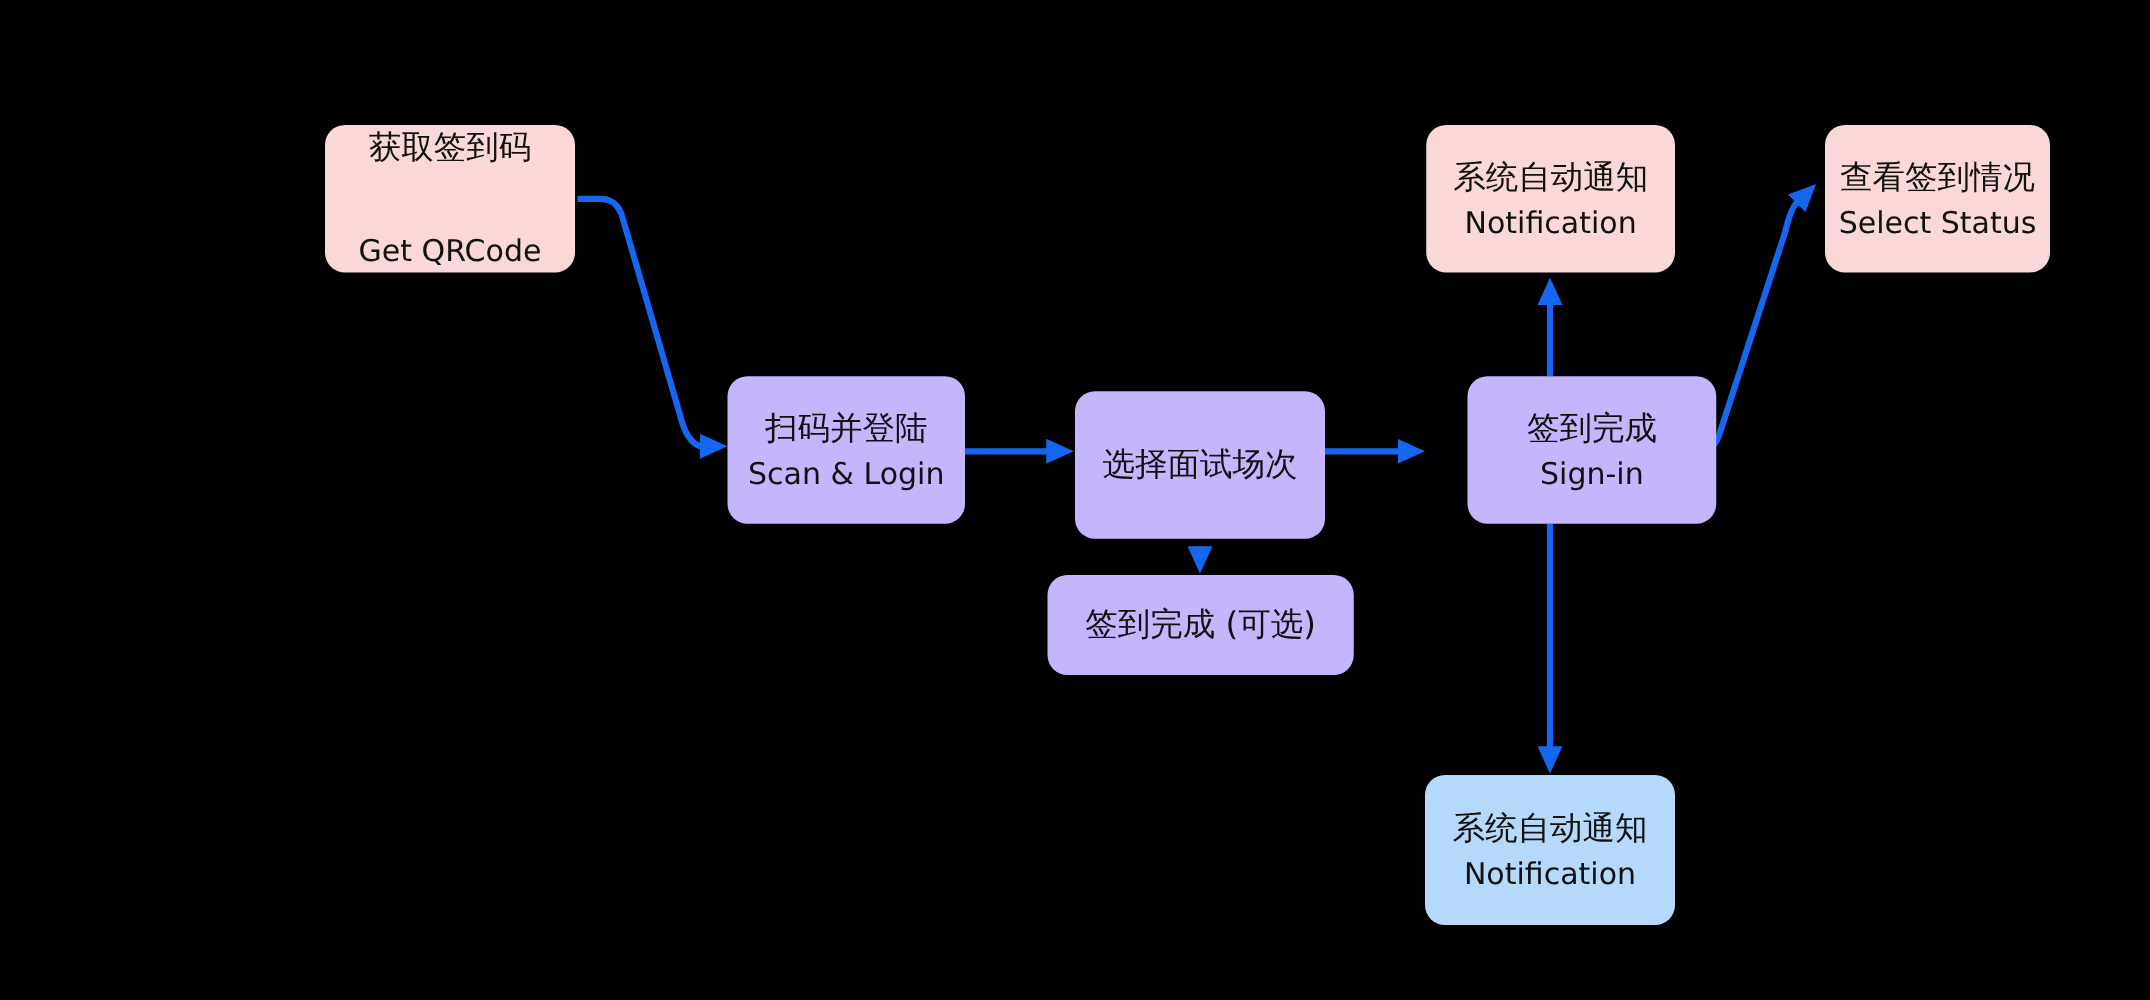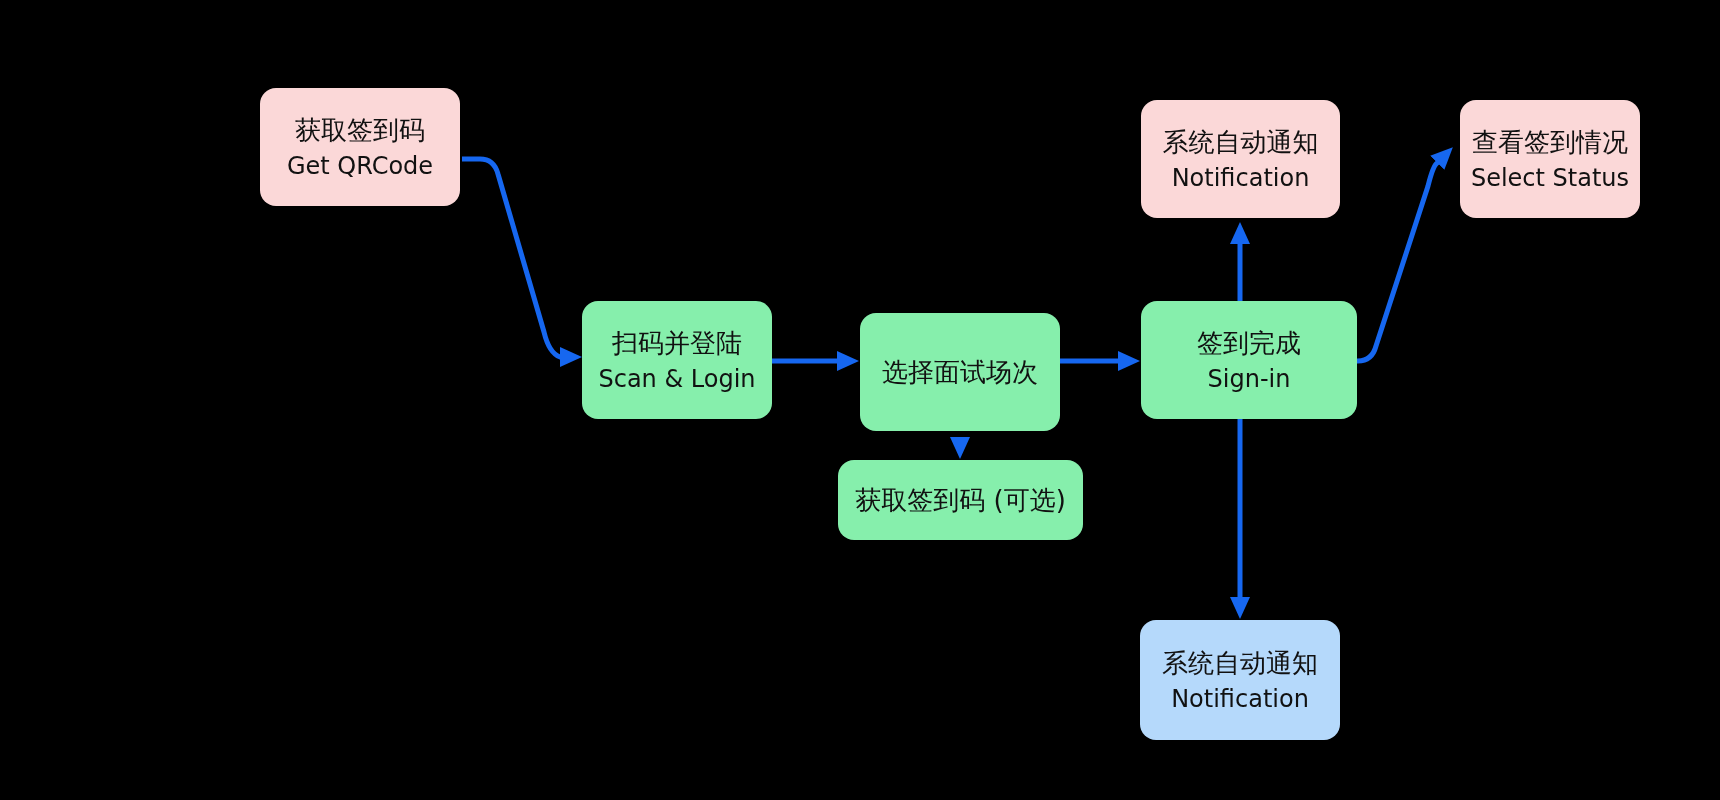--- a/index.html
+++ b/index.html
@@ -46,27 +46,27 @@
     font-weight: 500;
     white-space: nowrap;
   }
   .node .en {
     font-size: 24px;
     line-height: 34px;
     font-weight: 500;
     white-space: nowrap;
   }
   .node.pink  { background: #fbd8d8; }
-  .node.green { background: #86efac; }
+  .node.green { background: #c4b5fd; }
   .node.blue  { background: #b5d9fb; }
 
-  .n-qrcode        { left: 260px;  top: 88px; width: 200px; height: 118px; }
+  .n-qrcode        { left: 260px;  top: 100px; width: 200px; height: 118px; justify-content: space-between; }
   .n-scan          { left: 582px;  top: 301px; width: 190px; height: 118px; }
   .n-select        { left: 860px;  top: 313px; width: 200px; height: 118px; }
-  .n-signin        { left: 1141px; top: 301px; width: 216px; height: 118px; }
+  .n-signin        { left: 1174px; top: 301px; width: 199px; height: 118px; }
   .n-notify-top    { left: 1141px; top: 100px; width: 199px; height: 118px; }
   .n-check         { left: 1460px; top: 100px; width: 180px; height: 118px; }
   .n-instructions  { left: 838px;  top: 460px; width: 245px; height: 80px;  }
   .n-notify-bottom { left: 1140px; top: 620px; width: 200px; height: 120px; }
 </style>
 </head>
 <body>
 
 <div class="canvas">
 
@@ -108,21 +108,21 @@
     <span class="zh">系统自动通知</span>
     <span class="en">Notification</span>
   </div>
 
   <div class="node pink n-check">
     <span class="zh">查看签到情况</span>
     <span class="en">Select Status</span>
   </div>
 
   <div class="node green n-instructions">
-    <span class="zh">获取签到码 (可选)</span>
+    <span class="zh">签到完成 (可选)</span>
   </div>
 
   <div class="node blue n-notify-bottom">
     <span class="zh">系统自动通知</span>
     <span class="en">Notification</span>
   </div>
 
 </div>
 
 </body></html>

